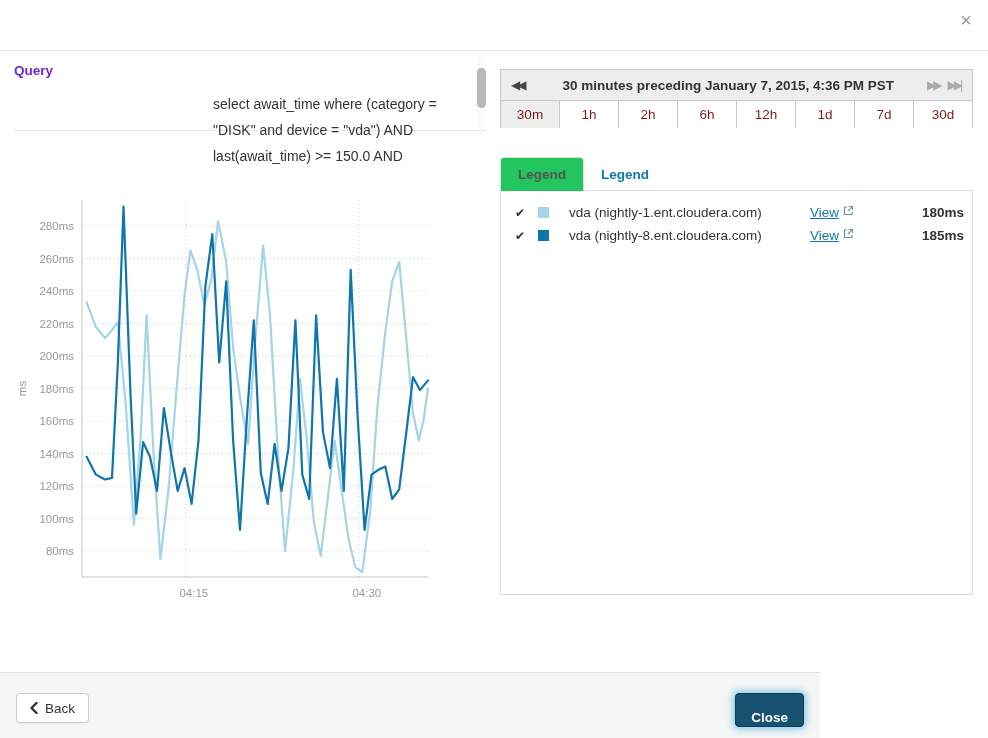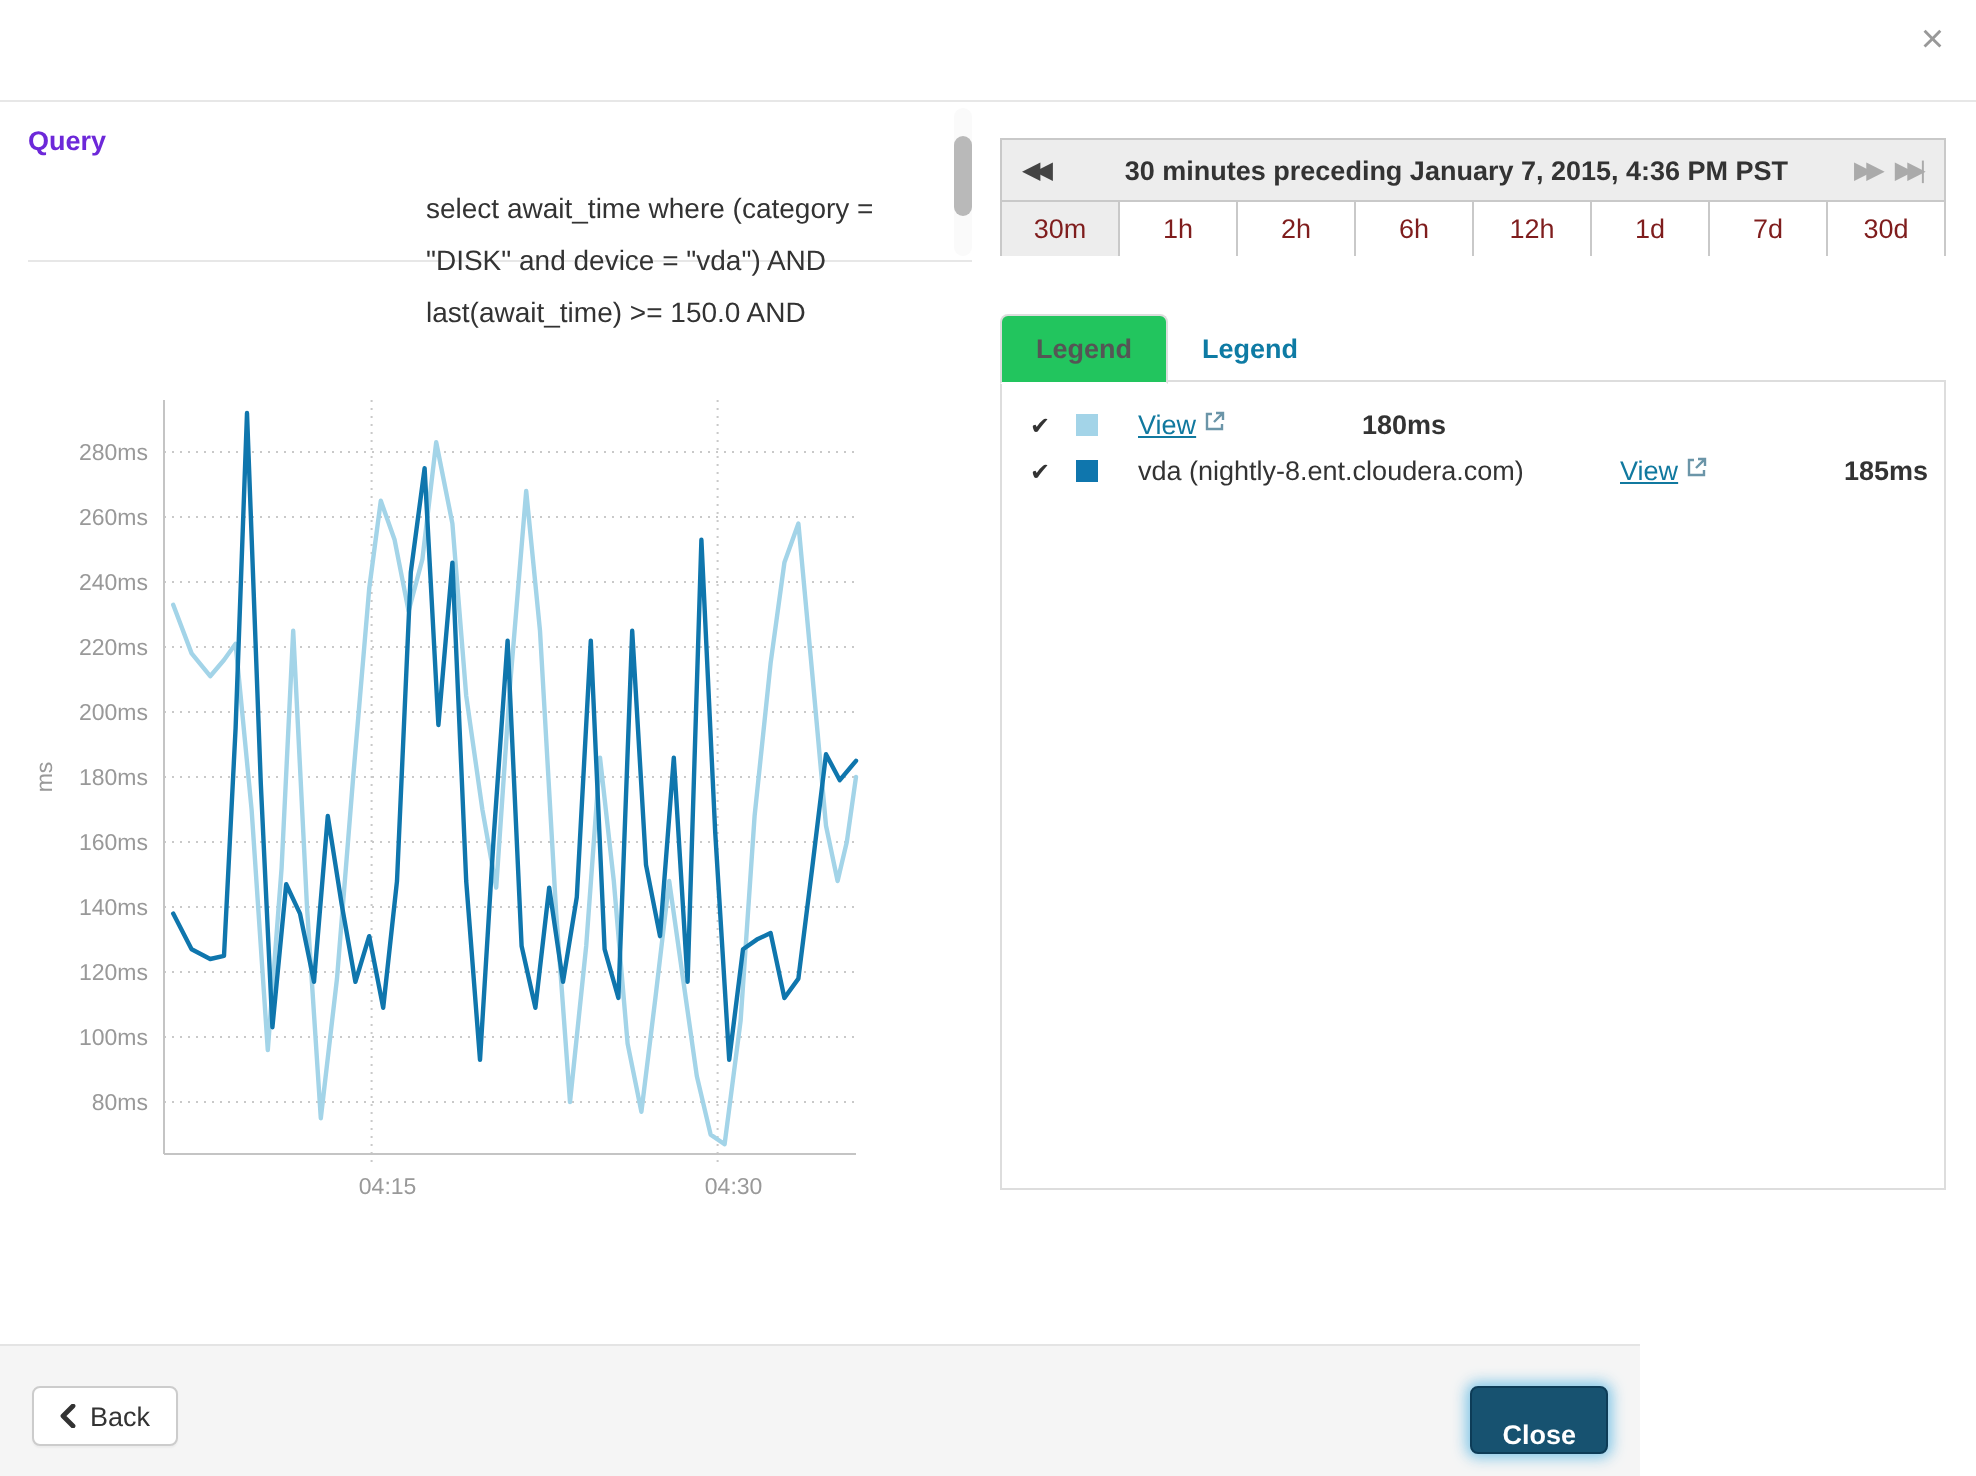--- a/index.html
+++ b/index.html
@@ -127,20 +127,21 @@
   <div class="tabs-area">
     <div class="tab-bar">
       <div class="tab active">Legend</div>
       <div class="tab inactive">Legend</div>
     </div>
     <div class="tab-panel">
       <div class="legend-rows" id="legend-rows">
           <div class="legend-row">
             <span class="legend-check">✔</span>
             <span class="legend-swatch" style="background:#a3d4e8"></span>
+            <span class="legend-label">vda (nightly-1.ent.cloudera.com)</span>
             <span class="legend-view">
               <a>View</a>
               <svg class="ext-icon" width="11" height="11" viewBox="0 0 11 11">
                 <path d="M4 2H1.5v7.5H9V7" fill="none" stroke="#6b95a8" stroke-width="1.2"></path>
                 <path d="M6 1.5h3.5V5M9.3 1.7L5 6" fill="none" stroke="#6b95a8" stroke-width="1.2"></path>
               </svg>
             </span>
             <span class="legend-value">180ms</span>
           </div>
           <div class="legend-row">

